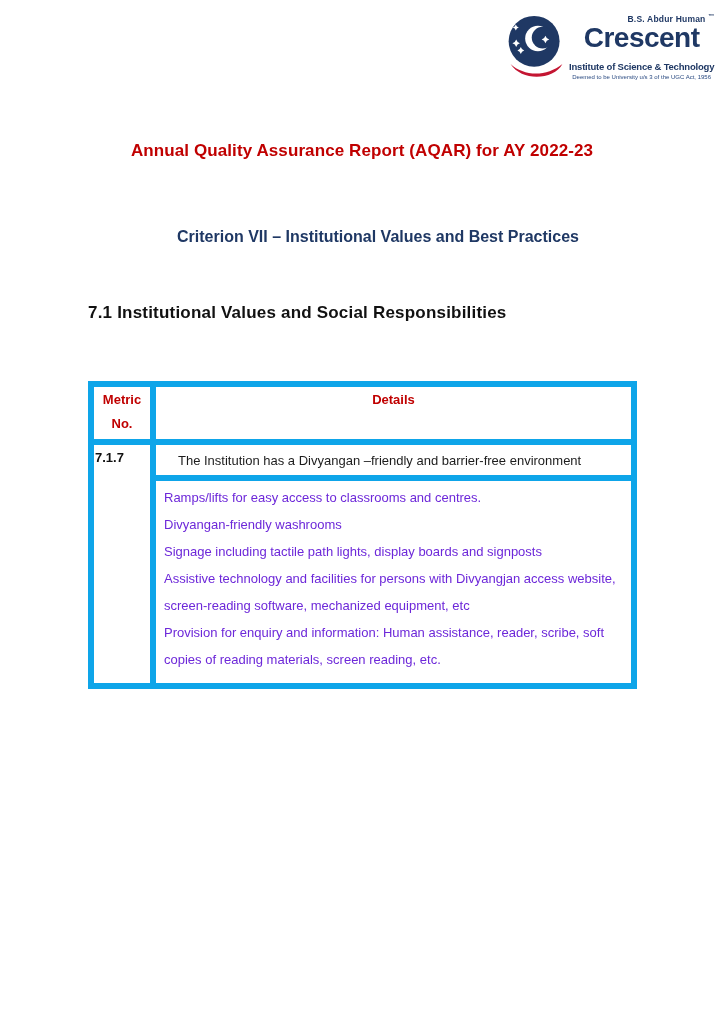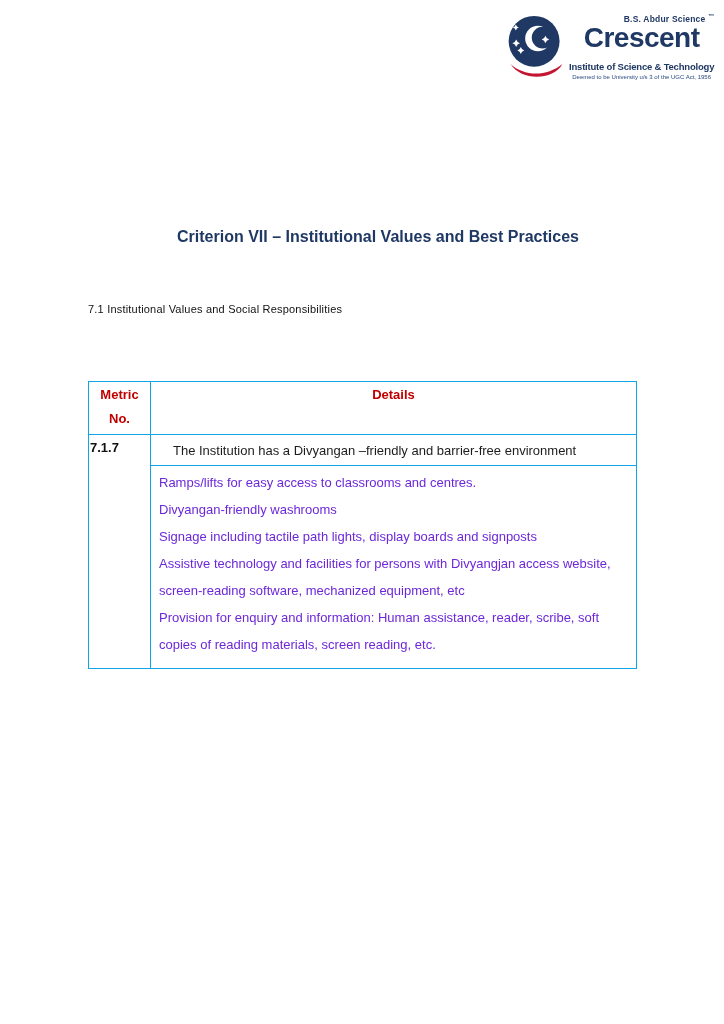--- a/index.html
+++ b/index.html
@@ -22,29 +22,29 @@
   .title {
     position:absolute; top:141px; left:0; width:100%; text-align:center;
     font-size:17px; font-weight:bold; color:#C00000; letter-spacing:0.1px;
   }
   .subtitle {
     position:absolute; top:228px; left:16px; width:100%; text-align:center;
     font-size:16px; font-weight:bold; color:#1F3864;
   }
   .section-heading {
     position:absolute; top:303px; left:88px;
-    font-size:11px; font-weight:normal; color:#111111; letter-spacing:0.2px;
+    font-size:17px; font-weight:bold; color:#111111; letter-spacing:0.2px;
   }
 
   
   table.metrics {
     position:absolute; top:381px; left:88px; width:549px;
     border-collapse:collapse; table-layout:fixed;
   }
-  table.metrics td { border:1px solid #0ea5e9; font-size:13px;margin-top:48px; }
+  table.metrics td { border:6px solid #0ea5e9; font-size:13px;margin-top:48px; }
   .col-metric { width:62px; }
   tr.head td {
     height:50px; vertical-align:top; text-align:center;
     color:#C00000; font-weight:bold; line-height:24px; padding-top:1px;
   }
   td.metric-no {
     vertical-align:top; text-align:left; font-weight:bold;
     padding-top:5px; color:#111111;
   }
   td.details-title { height:30px; vertical-align:middle; padding:0 4px 0 22px; color:#1c1c1c; }
@@ -70,27 +70,28 @@
 
       <circle cx="37" cy="26" r="13.5" fill="#ffffff"></circle>
       <circle cx="42" cy="25" r="11.5" fill="#1F3864"></circle>
 
       <use href="#star4" x="17" y="18" fill="#ffffff" transform="scale(0.8)"></use>
       <use href="#star4" x="14" y="31" fill="#ffffff"></use>
       <use href="#star4" x="21" y="43" fill="#ffffff" transform="translate(0,0) scale(0.9)"></use>
       <use href="#star4" x="45" y="27" fill="#ffffff"></use>
     </svg>
     <div class="logo-text">
-      <div class="tm-line"><span>B.S. Abdur Science</span>&nbsp;<sup>™</sup></div>
+      <div class="tm-line"><span>B.S. Abdur Human</span>&nbsp;<sup>™</sup></div>
       <div class="brand">Crescent</div>
       <div class="tagline">Institute of Science &amp; Technology</div>
       <div class="deemed">Deemed to be University u/s 3 of the UGC Act, 1956</div>
     </div>
   </div>
 
+  <div class="title">Annual Quality Assurance Report (AQAR) for AY 2022-23</div>
   <div class="subtitle">Criterion VII – Institutional Values and Best Practices</div>
   <div class="section-heading">7.1 Institutional Values and Social Responsibilities</div>
 
   <table class="metrics">
     <colgroup>
         <col class="col-metric">
         <col>
       </colgroup>
     <tbody>
       <tr class="head">

